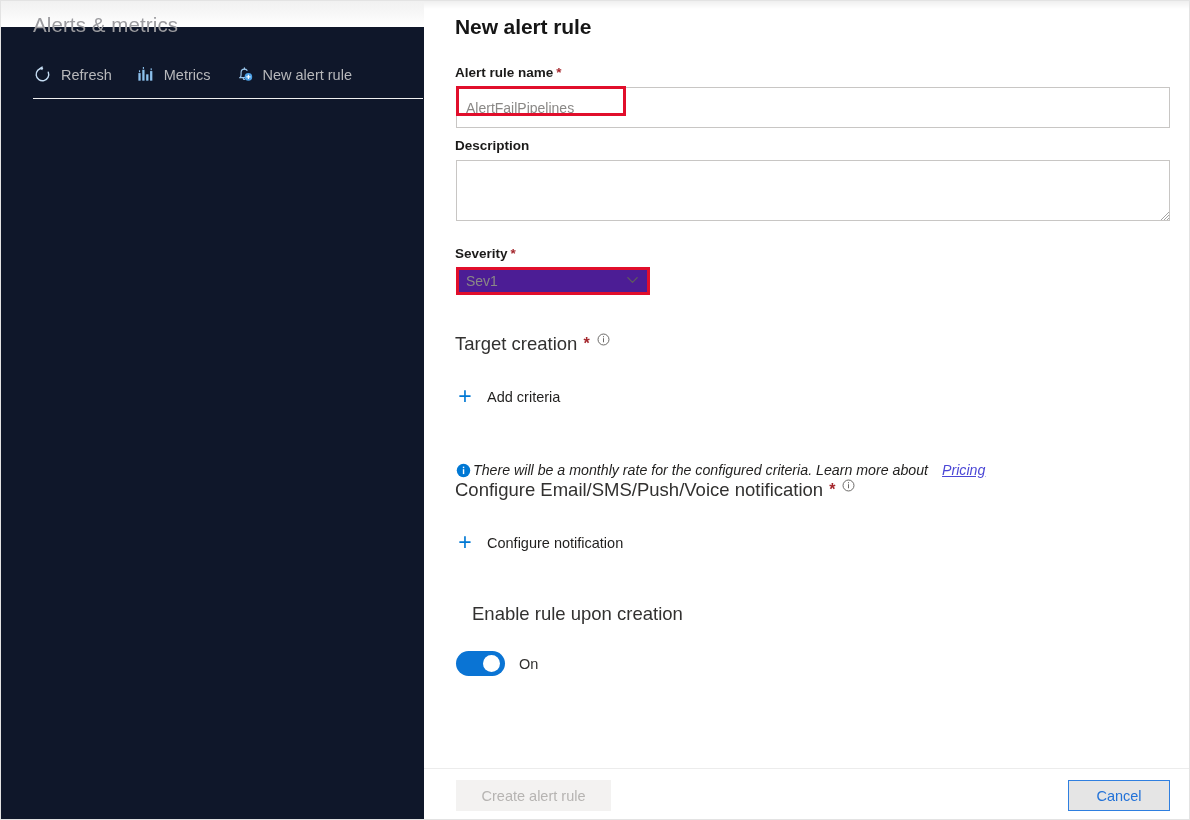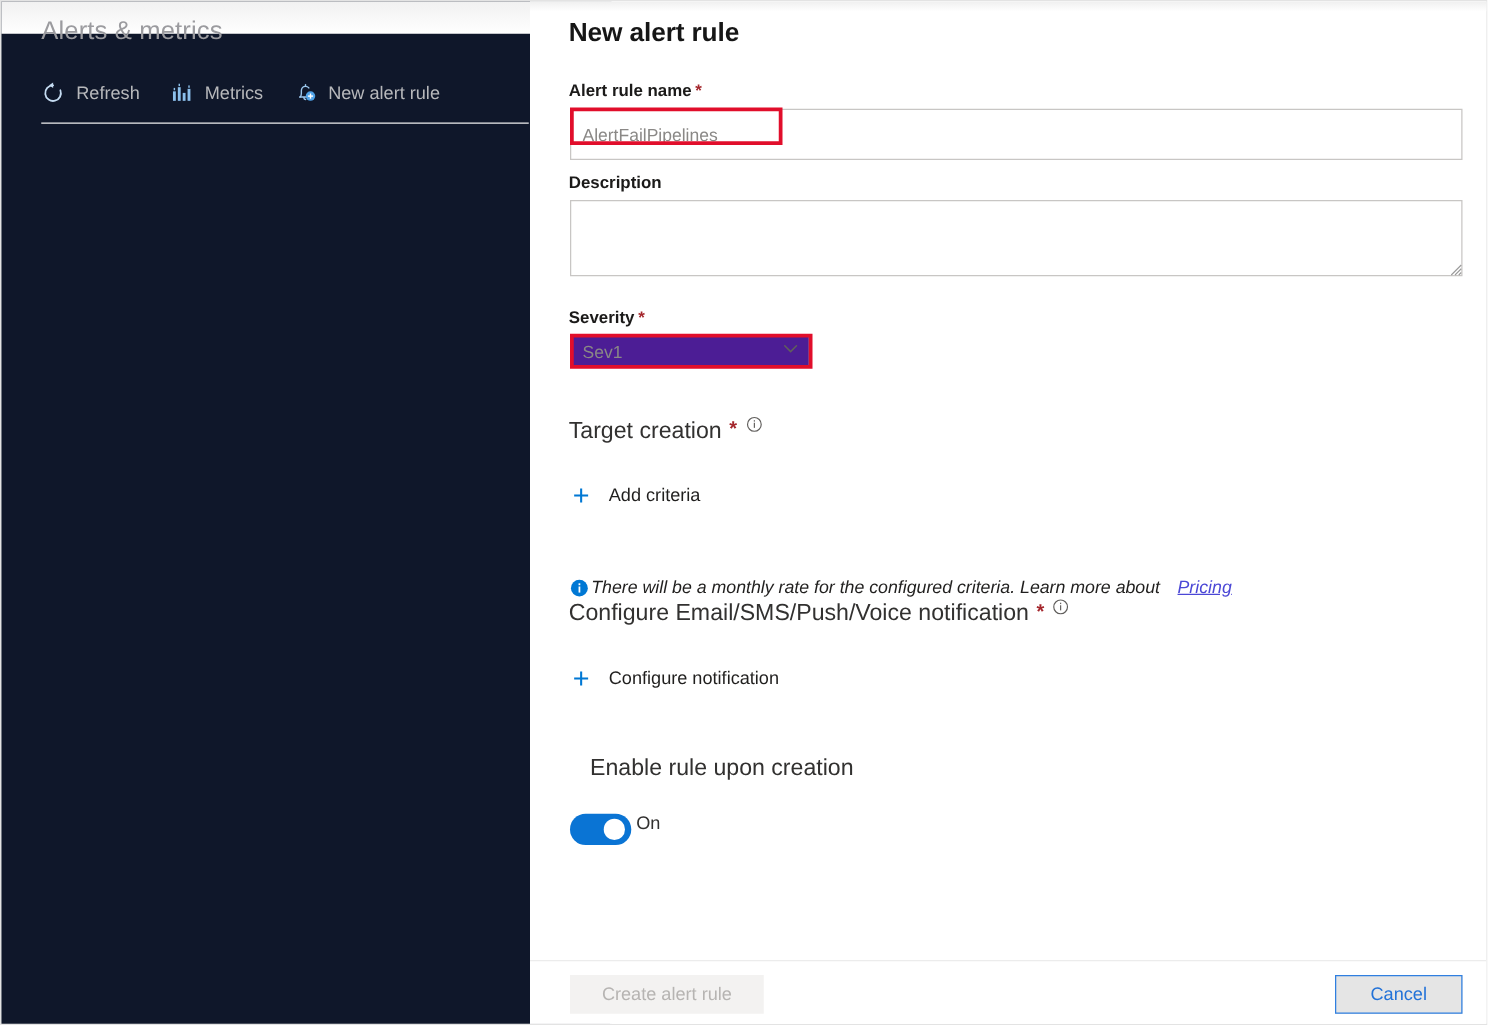--- a/index.html
+++ b/index.html
@@ -263,21 +263,22 @@
     cursor: pointer;
     text-align: center;
   }
 
   
   #toggle-row {
     position: absolute;
     left: 455px;
     top: 650px;
     display: flex;
-    gap: 4px;
+    align-items: center;
+    gap: 14px;
   }
   #toggle-switch {
     width: 49px;
     height: 25px;
     border-radius: 13px;
     background: #0a74d4;
     position: relative;
     cursor: pointer;
   }
   #toggle-knob {

